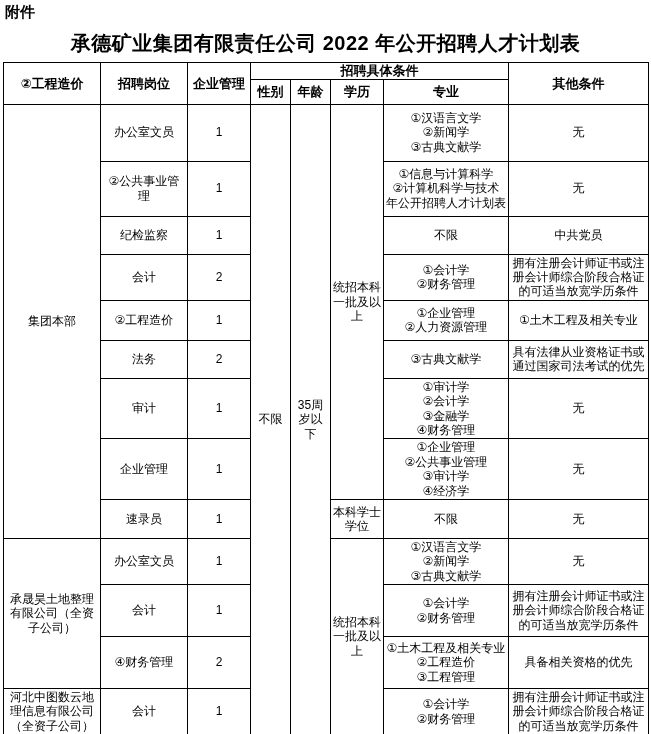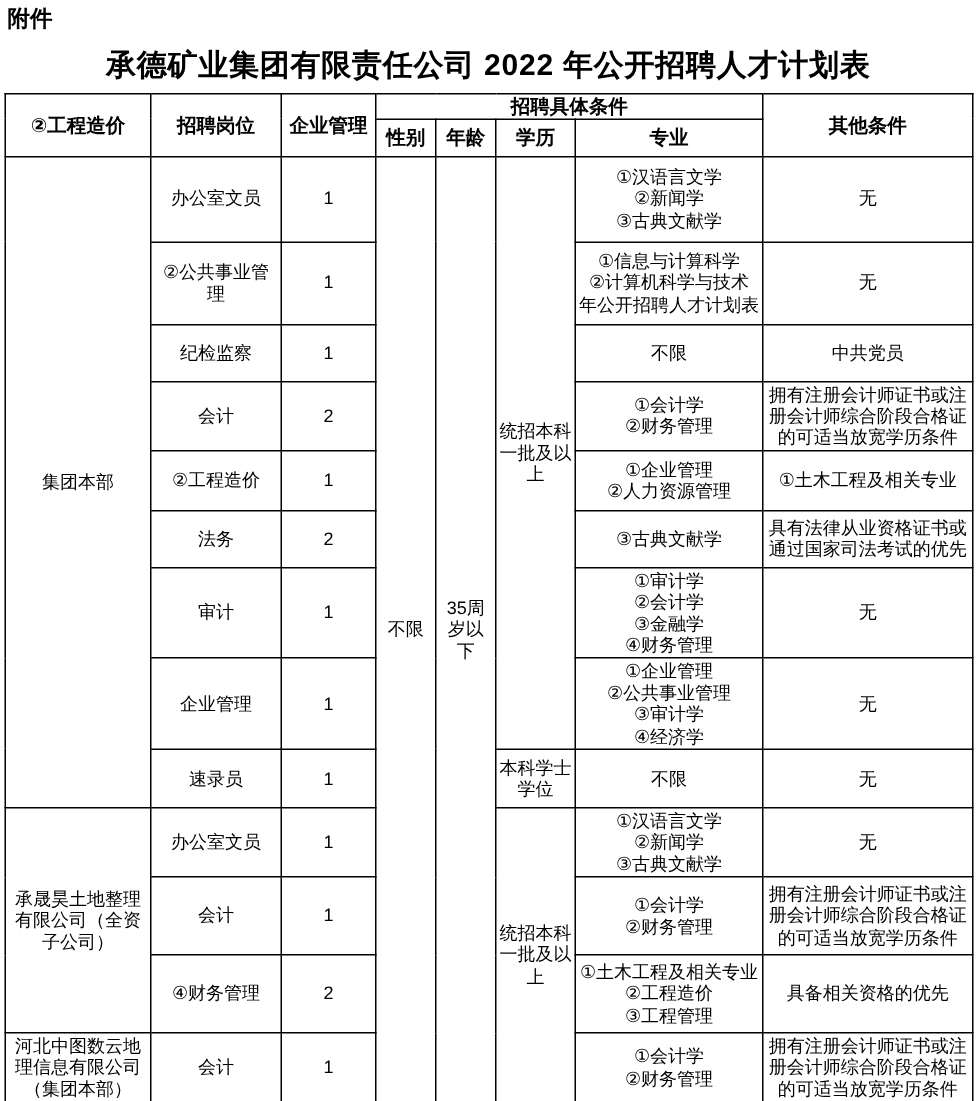--- a/index.html
+++ b/index.html
@@ -201,21 +201,21 @@
     <tr style="height:52px">
       <td class="pos">④财务管理</td>
       <td class="cnt">2</td>
       <td class="major">①土木工程及相关专业
 ②工程造价
 ③工程管理</td>
       <td class="other">具备相关资格的优先</td>
     </tr>
 
     <tr style="height:41px">
-      <td class="unit">河北中图数云地理信息有限公司（集团本部）</td>
+      <td class="unit">河北中图数云地理信息有限公司（全资子公司）</td>
       <td class="pos">会计</td>
       <td class="cnt">1</td>
       <td class="major">①会计学
 ②财务管理</td>
       <td class="other">拥有注册会计师证书或注册会计师综合阶段合格证的可适当放宽学历条件</td>
     </tr>
 
   </tbody>
     </table>
 </div>

